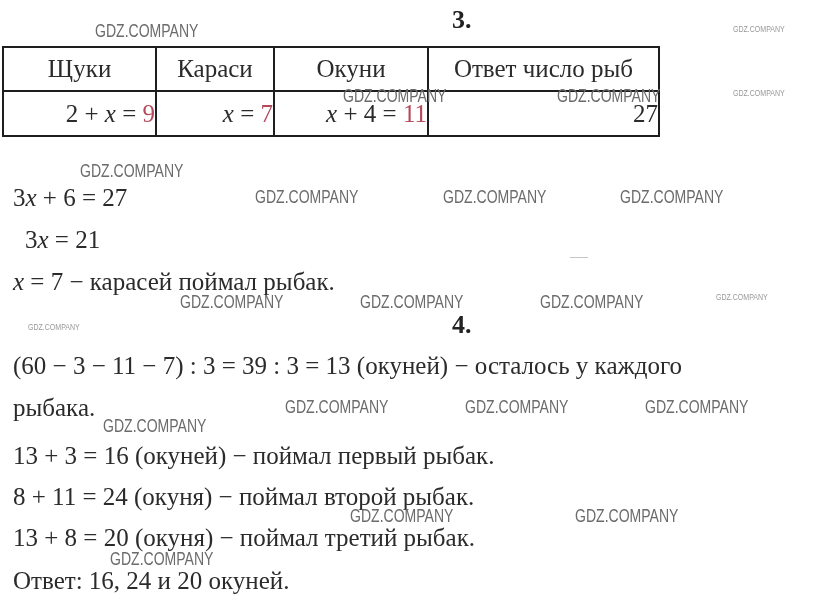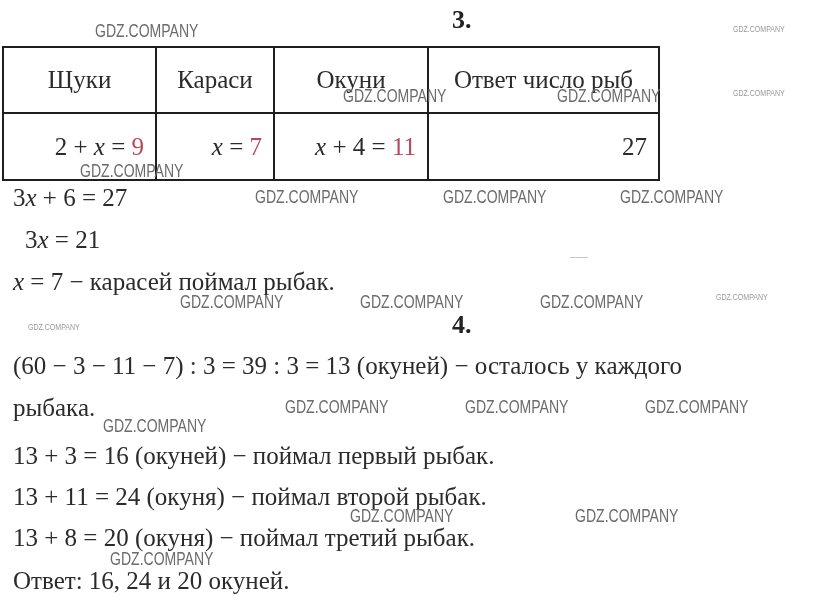--- a/index.html
+++ b/index.html
@@ -38,21 +38,21 @@
     border-collapse: collapse;
     table-layout: fixed;
     background: transparent;
   }
   .fish th, .fish td {
     border: 2px solid #1e1e1e;
     font-weight: normal;
     font-size: 25px;
     text-align: center;
     vertical-align: middle;
-    padding: 11px;
+    padding: 0;
     white-space: nowrap;
   }
   .fish th { height: 42px; }
   .fish td { height: 43px; text-align: right; }
   .fish i { font-style: italic; }
   .red { color: var(--answer-red, #b5495b); }
   
   .wm {
     position: absolute;
     font-family: "Liberation Sans", "DejaVu Sans", sans-serif;
@@ -107,21 +107,21 @@
   </tbody>
     </table>
 
   <div class="line" style="top:183px;">3<i>x</i> + 6 = 27</div>
   <div class="line" style="top:225px;margin-left:12px;">3<i>x</i> = 21</div>
   <div class="line" style="top:267px;text-align:right;"><i>x</i> = 7 − карасей поймал рыбак.</div>
 
   <div class="line" style="top:351px;">(60 − 3 − 11 − 7) : 3 = 39 : 3 = 13 (окуней) − осталось у каждого</div>
   <div class="line" style="top:393px;">рыбака.</div>
   <div class="line" style="top:441px;">13 + 3 = 16 (окуней) − поймал первый рыбак.</div>
-  <div class="line" style="top:482px;">13 + 11 = 24 (окуня) − поймал второй рыбак.</div>
+  <div class="line" style="top:482px;">8 + 11 = 24 (окуня) − поймал второй рыбак.</div>
   <div class="line" style="top:523px;">13 + 8 = 20 (окуня) − поймал третий рыбак.</div>
   <div class="line" style="top:566px;">Ответ: 16, 24 и 20 окуней.</div>
 
   <div class="faint-dash" style="left:570px; top:246px;">—</div>
 
   <div class="wm" style="left:95px;  top:22px;">GDZ.COMPANY</div>
   <div class="wm" style="left:343px; top:87px;">GDZ.COMPANY</div>
   <div class="wm" style="left:557px; top:87px;">GDZ.COMPANY</div>
   <div class="wm" style="left:80px;  top:162px;">GDZ.COMPANY</div>
   <div class="wm" style="left:255px; top:188px;">GDZ.COMPANY</div>

